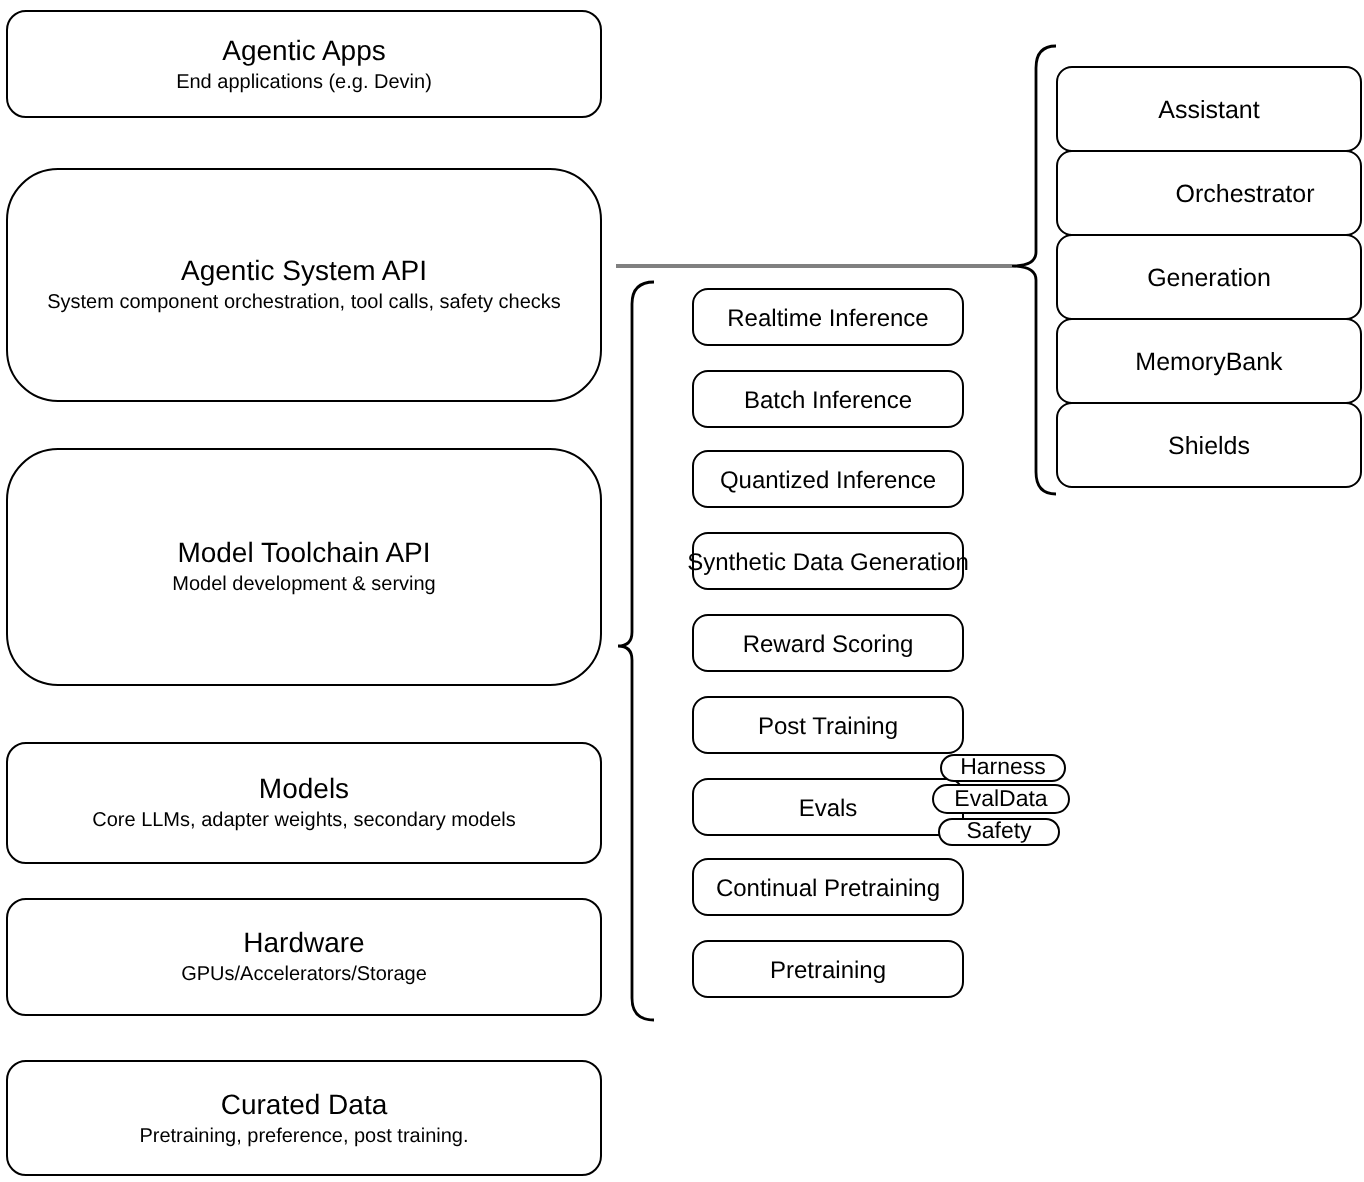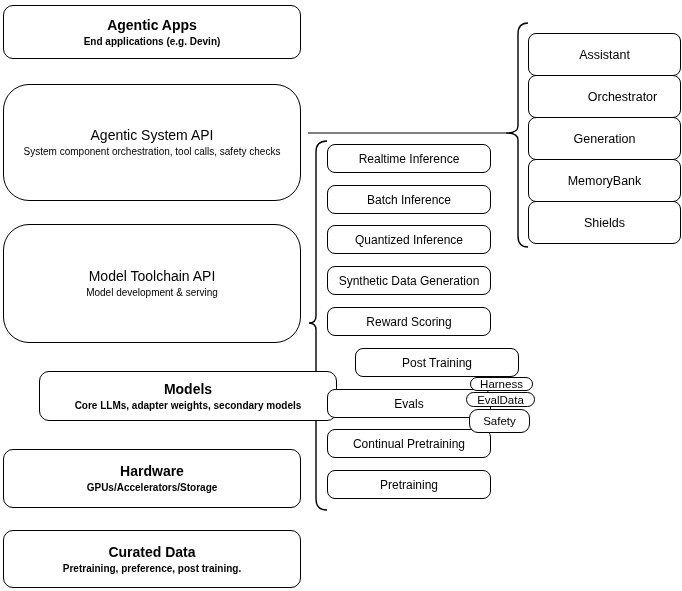--- a/index.html
+++ b/index.html
@@ -42,25 +42,25 @@
     font-size: 14px;
     line-height: 16px;
     white-space: nowrap;
   }
   .layer .layer-sub {
     font-size: 10px;
     line-height: 12px;
     margin-top: 3px;
     white-space: nowrap;
   }
-  .r10 { border-radius: 10px; font-weight: bold; }
+  .r10 { border-radius: 10px; }
   .r26 { border-radius: 26px; }
   .mid {
-    left: 327px;
-    width: 164px;
+    left: 346px;
+    width: 136px;
     height: 29px;
     border-radius: 8px;
     font-size: 12px;
     white-space: nowrap;
   }
   .rightbox {
     left: 528px;
     width: 153px;
     height: 43px;
     border-radius: 8px;
@@ -100,21 +100,21 @@
   <div class="box layer r26" style="top:84px;height:117px;text-align:center;">
     <div class="layer-title">Agentic System API</div>
     <div class="layer-sub">System component orchestration, tool calls, safety checks</div>
   </div>
 
   <div class="box layer r26" style="top:224px;height:119px;">
     <div class="layer-title">Model Toolchain API</div>
     <div class="layer-sub">Model development &amp; serving</div>
   </div>
 
-  <div class="box layer r10" style="top:371px;height:50px;margin-left:36px;">
+  <div class="box layer r10" style="top:371px;height:61px;">
     <div class="layer-title">Models</div>
     <div class="layer-sub">Core LLMs, adapter weights, secondary models</div>
   </div>
 
   <div class="box layer r10" style="top:449px;height:59px;">
     <div class="layer-title">Hardware</div>
     <div class="layer-sub">GPUs/Accelerators/Storage</div>
   </div>
 
   <div class="box layer r10" style="top:530px;height:58px;">
@@ -130,40 +130,40 @@
   </div>
   <div class="box mid" style="top:225px;">
     <span>Quantized Inference</span>
   </div>
   <div class="box mid" style="top:266px;">
     <span>Synthetic Data Generation</span>
   </div>
   <div class="box mid" style="top:307px;">
     <span>Reward Scoring</span>
   </div>
-  <div class="box mid" style="top:348px;margin-left:28px;">
+  <div class="box mid" style="top:348px;">
     <span>Post Training</span>
   </div>
   <div class="box mid" style="top:389px;">
     <span>Evals</span>
   </div>
   <div class="box mid" style="top:429px;">
     <span>Continual Pretraining</span>
   </div>
   <div class="box mid" style="top:470px;">
     <span>Pretraining</span>
   </div>
 
   <div class="pill" style="left:470px;top:377px;width:63px;height:14px;">
     <span>Harness</span>
   </div>
   <div class="pill" style="left:466px;top:392px;width:69px;height:15px;">
     <span>EvalData</span>
   </div>
-  <div class="pill" style="left:469px;top:409px;width:61px;height:24px;">
+  <div class="pill" style="left:469px;top:409px;width:61px;height:14px;">
     <span>Safety</span>
   </div>
 
   <div class="box rightbox" style="top:33px;">
     <span>Assistant</span>
   </div>
   <div class="box rightbox" style="top:75px;padding-left:36px;">
     <span>Orchestrator</span>
   </div>
   <div class="box rightbox" style="top:117px;">

